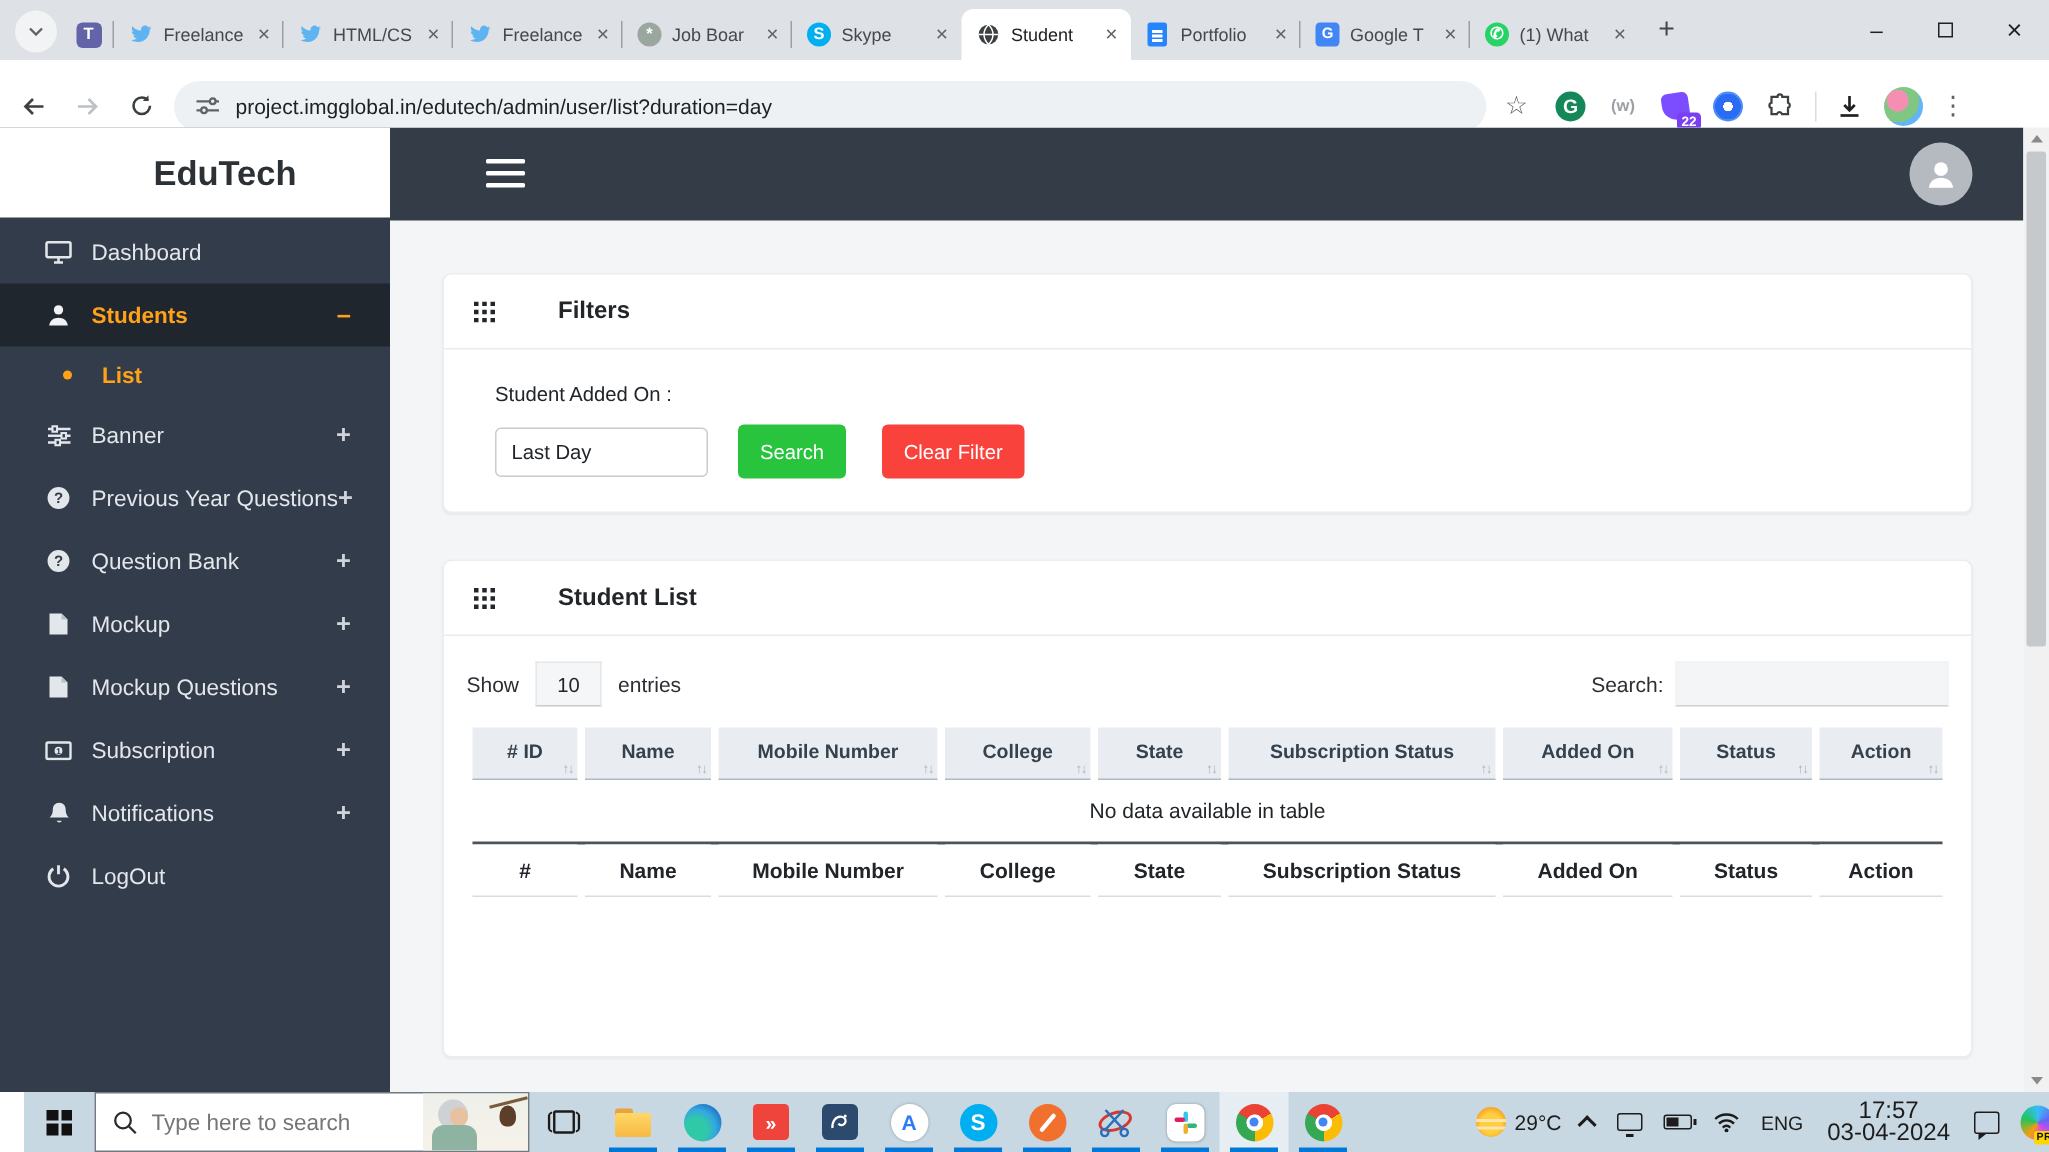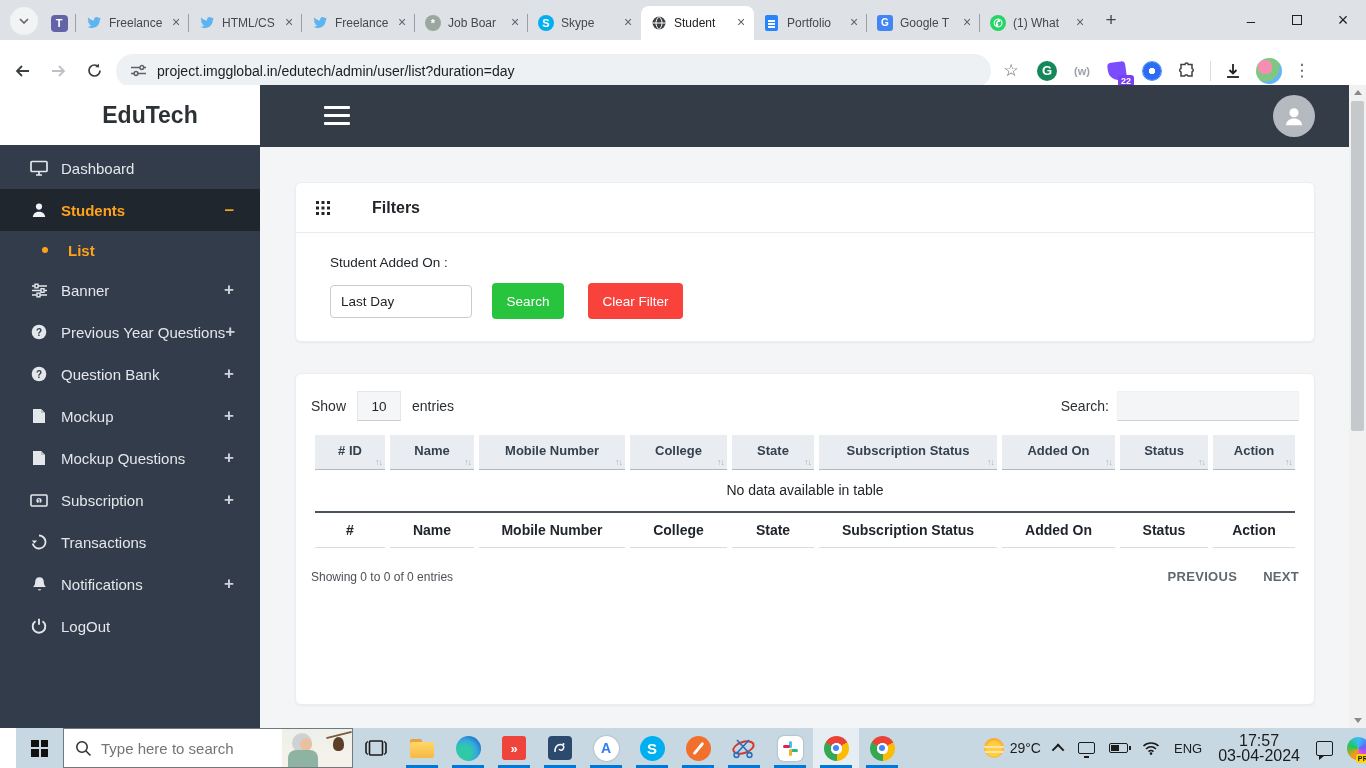--- a/index.html
+++ b/index.html
@@ -379,29 +379,20 @@
               <rect x="1" y="1" width="16" height="11" rx="1" fill="none" stroke="#e3e7eb" stroke-width="1.6"></rect>
               <circle cx="9" cy="6.5" r="2.6" fill="#e3e7eb"></circle>
               <text x="9" y="8.6" text-anchor="middle" font-size="5.5" font-weight="bold" fill="#333c4a">1</text>
             </svg>
           </span>
         <span class="lbl">Subscription</span>
         <span class="expand">+</span>
       </div>
       <div class="nav-item">
         <span class="ico">
-            <svg width="16" height="16" viewBox="0 0 16 16">
-              <path d="M8 1.5a6.5 6.5 0 1 1-6.3 8" stroke="#e3e7eb" stroke-width="1.8" fill="none"></path>
-              <path d="M.8 6.5l2.7 3 2.6-3z" fill="#e3e7eb"></path>
-            </svg>
-          </span>
-        <span class="lbl">Transactions</span>
-      </div>
-      <div class="nav-item">
-        <span class="ico">
             <svg width="15" height="16" viewBox="0 0 15 16">
               <path d="M7.5 1.2c-2.8 0-4.3 2-4.3 4.6 0 3-1.2 4.3-2.2 5.2h13c-1-.9-2.2-2.2-2.2-5.2 0-2.6-1.5-4.6-4.3-4.6z" fill="#e3e7eb"></path>
               <path d="M5.8 13.2a1.8 1.8 0 0 0 3.4 0z" fill="#e3e7eb"></path>
             </svg>
           </span>
         <span class="lbl">Notifications</span>
         <span class="expand">+</span>
       </div>
       <div class="nav-item">
         <span class="ico">
@@ -452,20 +443,38 @@
       </div>
       <div class="f-label">Student Added On :</div>
       <div class="f-row">
         <div class="f-select">Last Day</div>
         <div class="btn btn-search">Search</div>
         <div class="btn btn-clear">Clear Filter</div>
       </div>
     </div>
 
     <div class="card card-list">
+      <div class="card-header">
+        <span class="grid-ico">
+            <svg width="14" height="14" viewBox="0 0 14 14">
+              <g fill="#22262a">
+                <rect x="0" y="0" width="3" height="3"></rect>
+                <rect x="5.5" y="0" width="3" height="3"></rect>
+                <rect x="11" y="0" width="3" height="3"></rect>
+                <rect x="0" y="5.5" width="3" height="3"></rect>
+                <rect x="5.5" y="5.5" width="3" height="3"></rect>
+                <rect x="11" y="5.5" width="3" height="3"></rect>
+                <rect x="0" y="11" width="3" height="3"></rect>
+                <rect x="5.5" y="11" width="3" height="3"></rect>
+                <rect x="11" y="11" width="3" height="3"></rect>
+              </g>
+            </svg>
+          </span>
+        <span>Student List</span>
+      </div>
 
       <div class="lc-row">
         <span>Show</span>
         <div class="show-select">10</div>
         <span>entries</span>
         <div class="search-wrap">
           <span>Search:</span>
           <input class="dt-search-input" type="text" style="">
         </div>
       </div>
@@ -508,27 +517,20 @@
             <th>College</th>
             <th>State</th>
             <th>Subscription Status</th>
             <th>Added On</th>
             <th>Status</th>
             <th>Action</th>
           </tr>
         </tfoot>
       </table>
 
-      <div class="lc-bottom">
-        <span class="dt-info">Showing 0 to 0 of 0 entries</span>
-        <div class="dt-paging">
-          <span>PREVIOUS</span>
-          <span>NEXT</span>
-        </div>
-      </div>
     </div>
   </div>
 </div>
 
 <div class="scrollbar">
   <div class="sb-arrow sb-up">
       <div class="tri-up"></div>
     </div>
   <div class="sb-thumb"></div>
   <div class="sb-arrow sb-down">

